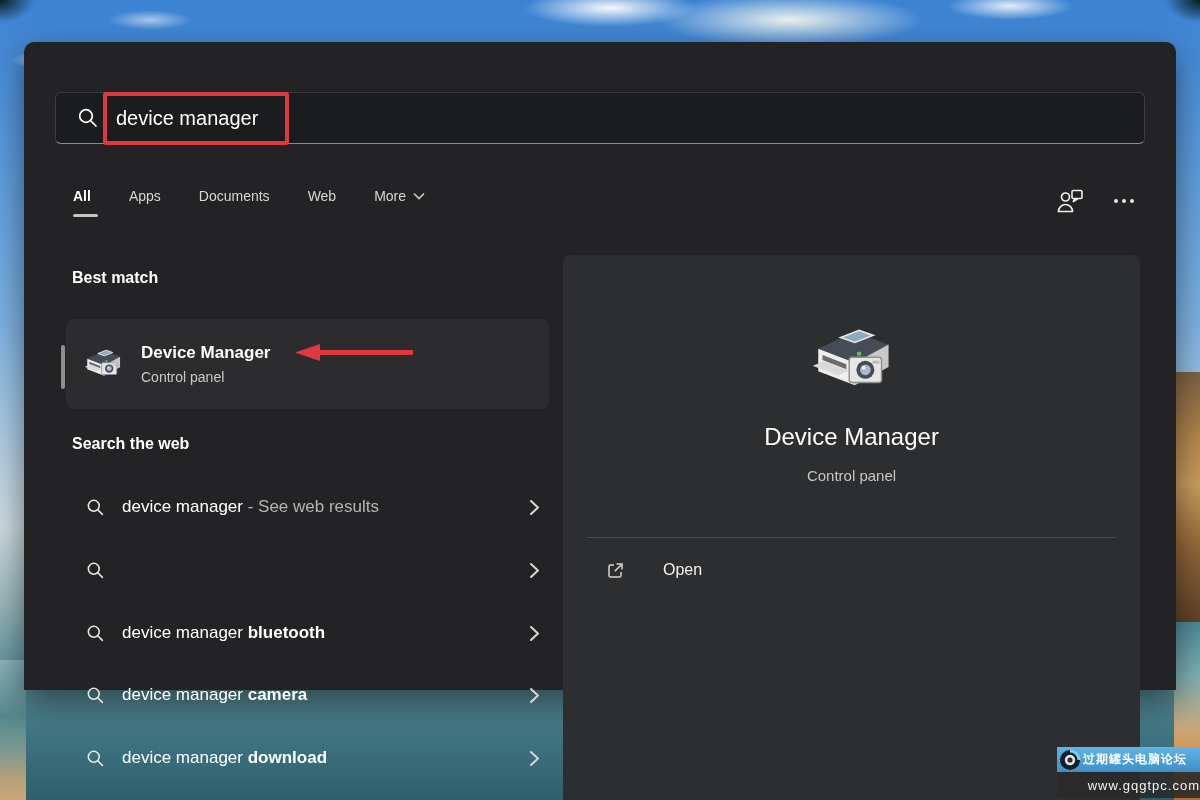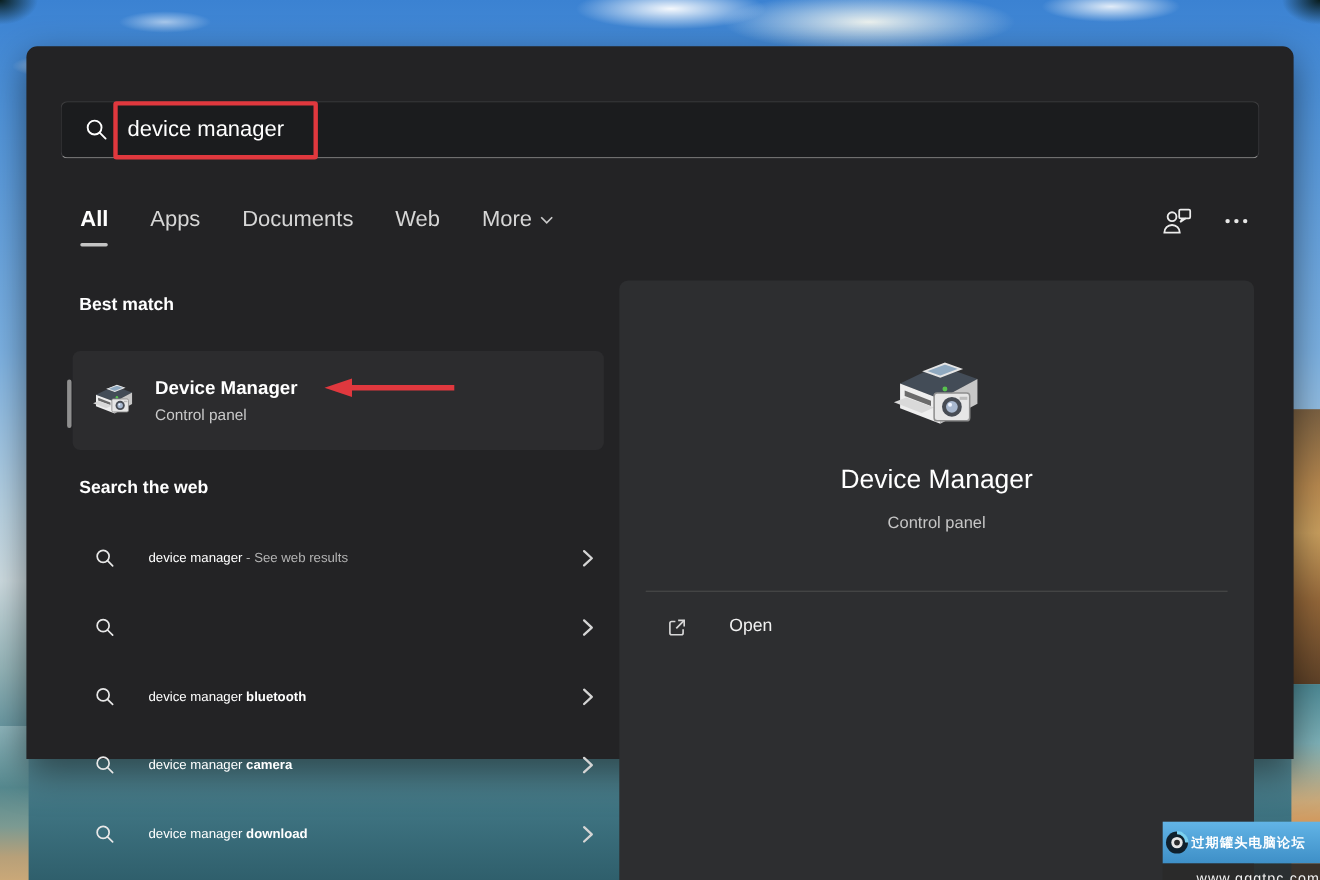--- a/index.html
+++ b/index.html
@@ -53,21 +53,21 @@
     background:transparent; border:none; outline:none; color:#ffffff;
     font-size:20px; margin-left:17px; width:940px; font-family:inherit;
   }
   .red-box {
     position:absolute; left:79px; top:50px; width:186px; height:53px;
     border:4px solid #e0383e; border-radius:3px; pointer-events:none; z-index:6;
   }
 
   
   .tabs { position:absolute; left:49px; top:146px; display:flex; gap:38px; }
-  .tab { font-size:20px; color:#d6d6d6; padding-bottom:13px; position:relative; cursor:default;
+  .tab { font-size:14px; color:#d6d6d6; padding-bottom:13px; position:relative; cursor:default;
          display:flex; align-items:center; gap:7px; }
   .tab.active { color:#ffffff; font-weight:700; }
   .tab.active::after {
     content:""; position:absolute; left:0; bottom:0; width:25px; height:3px;
     background:#c4c4c4; border-radius:2px;
   }
   .top-actions { position:absolute; right:42px; top:146px; display:flex; align-items:center; gap:30px; }
   .dots { display:flex; gap:4px; }
   .dots i { width:4px; height:4px; border-radius:50%; background:#e8e8e8; display:block; }
 
@@ -89,21 +89,21 @@
     background:#8f8f8f; border-radius:2px;
   }
   .red-arrow { position:absolute; left:269px; top:301px; z-index:6; pointer-events:none; }
 
   
   .web-row {
     position:absolute; left:48px; width:474px; height:44px;
     display:flex; align-items:center;
   }
   .web-row .mag { margin-left:14px; flex:0 0 auto; }
-  .row-text { margin-left:30px; font-size:12px; color:#ffffff; white-space:nowrap; }
+  .row-text { margin-left:17px; font-size:17px; color:#ffffff; white-space:nowrap; }
   .sfx-dim  { color:#b4b4b4; }
   .sfx-bold { font-weight:700; }
   .row-chevron { position:absolute; right:6px; top:14px; }
 
   
   .preview-panel {
     position:absolute; left:539px; top:213px; width:577px; height:545px;
     background:#2d2e30; border-radius:8px 8px 0 0;
   }
   .preview-icon { position:absolute; left:50%; top:60px; transform:translateX(-50%); }
@@ -115,21 +115,21 @@
     position:absolute; top:212px; left:0; width:100%; text-align:center;
     font-size:15px; color:#c6c6c6;
   }
   .preview-divider { position:absolute; left:24px; right:24px; top:282px; height:1px; background:#4a4a4a; }
   .open-row { position:absolute; left:42px; top:306px; display:flex; gap:38px; }
   .open-label { font-size:16px; color:#f2f2f2; }
 
   
   .watermark { position:absolute; left:1057px; top:747px; width:143px; height:53px; z-index:12; }
   .wm-top {
-    height:38px; background:linear-gradient(180deg,#62b4e6,#3e8fc7);
+    height:25px; background:linear-gradient(180deg,#62b4e6,#3e8fc7);
     display:flex; align-items:center; padding-left:2px;
   }
   .wm-site { color:#ffffff; font-size:12px; font-weight:700; white-space:nowrap; margin-left:2px; letter-spacing:1px; }
   .wm-bottom {
     height:26px; background:rgba(42,42,42,.9); display:flex; align-items:center; justify-content:flex-end;
   }
   .wm-url { color:#f2f2f2; font-size:13px; letter-spacing:1px; }
 
   svg { display:block; }
 </style>

